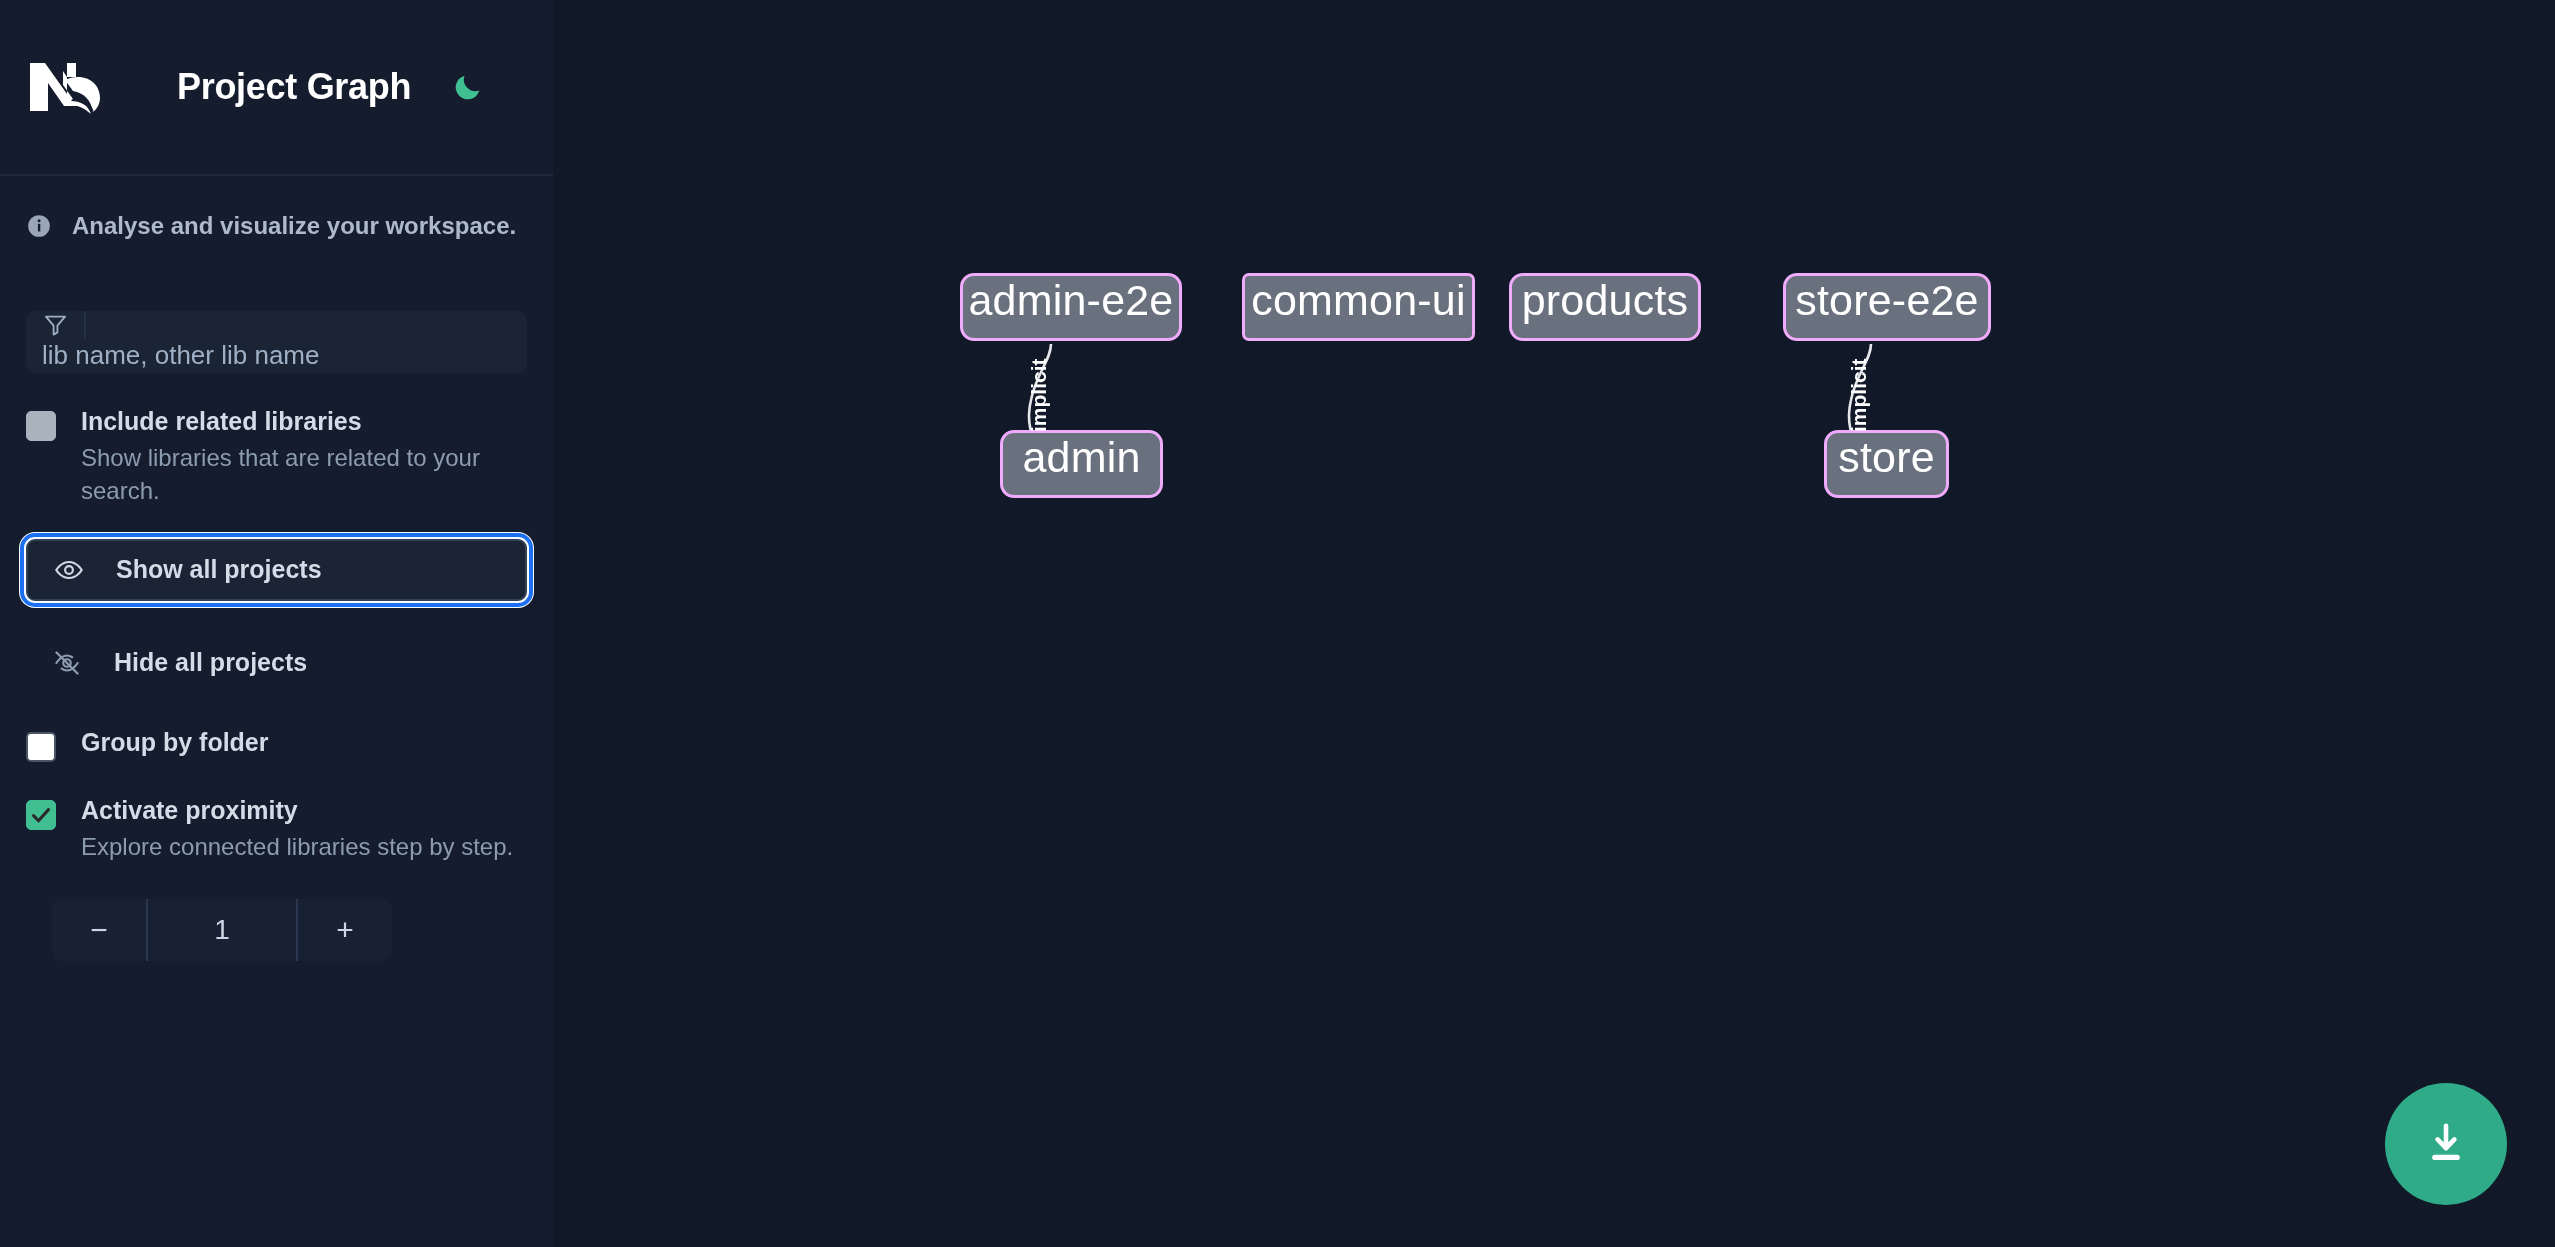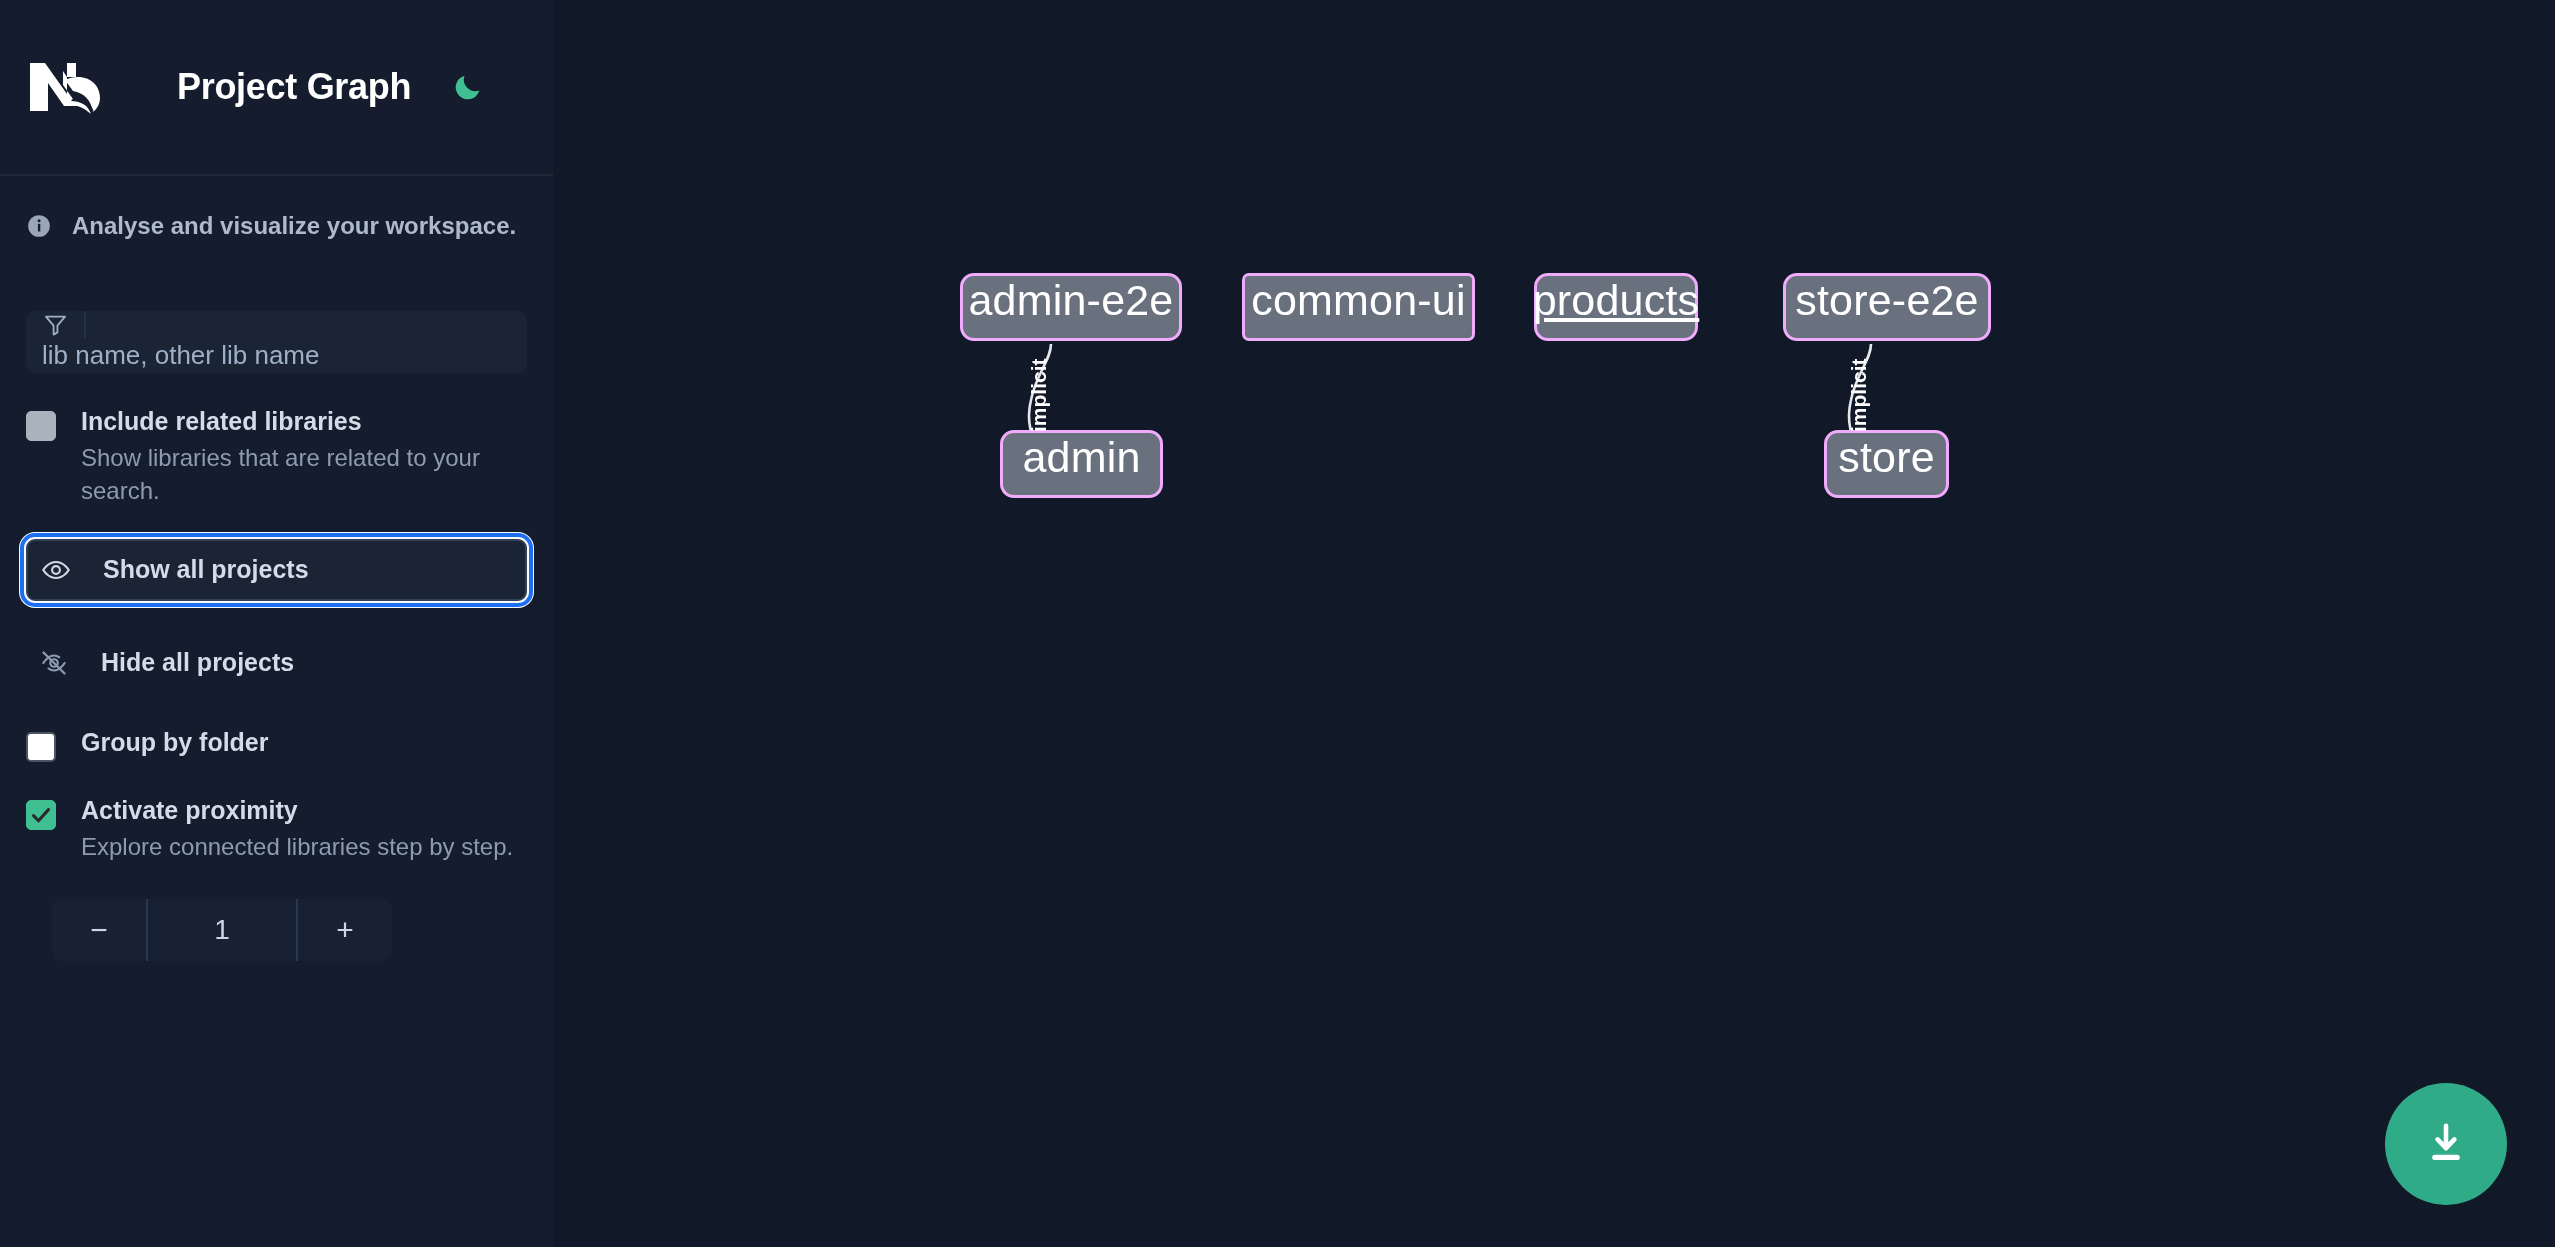--- a/index.html
+++ b/index.html
@@ -92,21 +92,21 @@
   }
 
   
   .btn {
     display: flex; align-items: center;
     height: 62px; margin-top: 31px;
     border-radius: 9px;
     border: 2px solid #2b3purple;
     background: transparent;
     cursor: pointer;
-    padding-left: 13px;
+    padding-left: 26px;
   }
   .btn-show {
     border: 2px solid #334155;
     background: #1b2435;
     outline: 4px solid #1d6ff2;
     outline-offset: 2px;
     box-shadow: 0 0 0 7px #f8fafc;
   }
   .btn-hide {
     border: 2px solid #2a3purple;
@@ -297,21 +297,21 @@
 
       <path d="M1318 344 C 1318 360, 1303 374, 1298 400 C 1293 420, 1298 440, 1310 458" fill="none" stroke="#e5e7eb" stroke-width="2.6" marker-end="url(#arrowhead)"></path>
     </svg>
 
     <div class="node" style="left:407px; top:273px; width:222px; height:68px;">
       <span>admin-e2e</span>
     </div>
     <div class="node" style="left:689px; top:273px; width:233px; height:68px;border-radius:7px;">
       <span>common-ui</span>
     </div>
-    <div class="node" style="left:981px; top:273px; width:164px; height:68px;text-decoration:underline;">
+    <div class="node" style="left:956px; top:273px; width:192px; height:68px;">
       <span>products</span>
     </div>
     <div class="node" style="left:1230px; top:273px; width:208px; height:68px;">
       <span>store-e2e</span>
     </div>
     <div class="node" style="left:447px; top:430px; width:163px; height:68px;">
       <span>admin</span>
     </div>
     <div class="node" style="left:1271px; top:430px; width:125px; height:68px;">
       <span>store</span>

